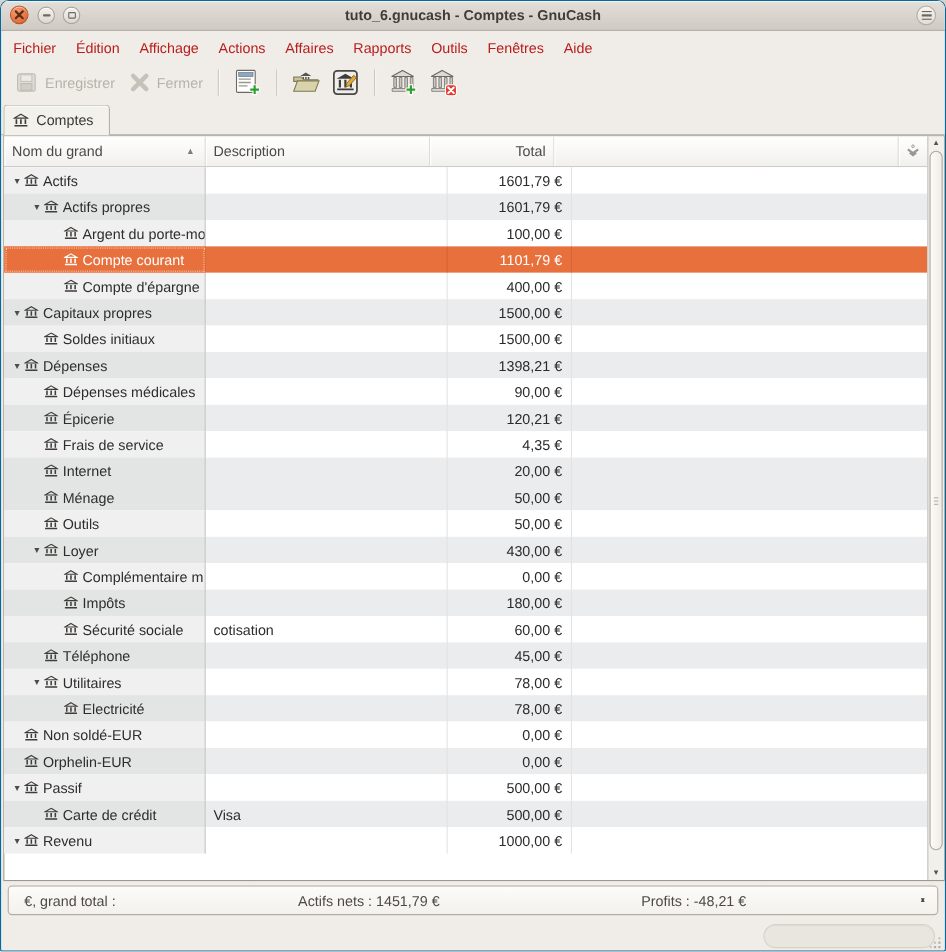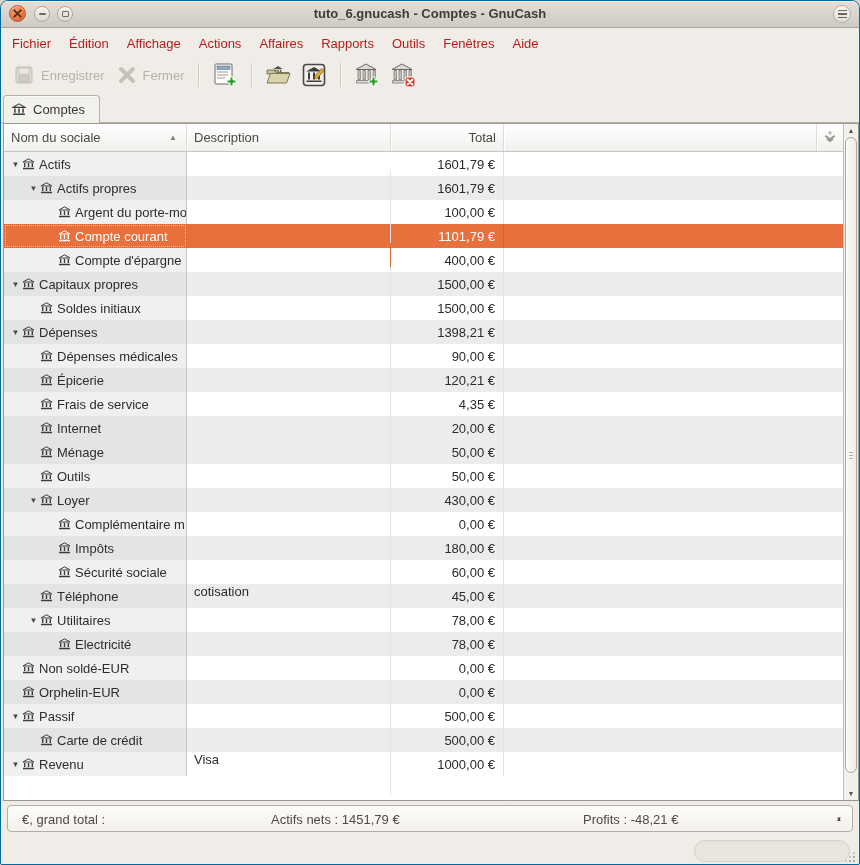--- a/index.html
+++ b/index.html
@@ -67,21 +67,21 @@
   .th-fill { flex:1; border-right:1px solid #dddbd7; }
   .th-chooser { width:26px; justify-content:center; border-right:none; }
   .sort-arrow { position:absolute; right:9px; top:9px; font-size:8px; color:#807c76; }
 
   .tbody { position:absolute; left:0; top:28px; width:839px; }
   .trow { display:flex; height:24px; background:#fff; }
   .trow.stripe { background:#ebeced; }
   .cell { position:relative; height:24px; display:flex; align-items:center; overflow:hidden; white-space:nowrap; }
   .c-name { width:183px; background:#f0f0f0; border-right:1px solid #c6c6c6; color:#2d2d2d; }
   .trow.stripe .c-name { background:#e3e4e4; }
-  .c-desc { width:204px; padding:0 7px; border-right:1px solid #e3e3e3; color:#2d2d2d;margin-top:19px; }
+  .c-desc { width:220px; padding:0 7px; border-right:1px solid #e3e3e3; color:#2d2d2d; }
   .c-total { width:113px; padding:0 8px; justify-content:flex-end; border-right:1px solid #e3e3e3; color:#2b2b2b; }
   .c-fill { flex:1; }
   .trow.selected, .trow.selected .c-name { background:#e8703c; color:#fff; }
   .trow.selected .cell { color:#fff; border-right-color:#db6532; }
   .trow.selected .c-name { outline:1px dotted #f6c7ae; outline-offset:-2px; }
   .expander { display:inline-block; width:13px; font-size:8px; color:#4c4c4c; text-align:center; flex:none; }
   .trow.selected .expander { color:#fff; }
   .acct-icon { display:inline-flex; width:13px; flex:none; margin-right:4px; color:#3f3d39; }
   .trow.selected .acct-icon { color:#fff; }
 
@@ -220,21 +220,21 @@
         <path d="M6.5 .8 12 4H1z" fill="none" stroke="currentColor"></path>
         <path d="M2 5h1.4v4H2zM5.8 5h1.4v4H5.8zM9.6 5h1.4v4H9.6zM1 9.8h11v1.4H1z" fill="currentColor"></path>
       </svg>
       <span>Comptes</span>
     </div>
   </div>
 
   <div class="treeframe">
     <div class="thead">
       <div class="th th-name">
-        <span>Nom du sociale</span>
+        <span>Nom du grand</span>
         <span class="sort-arrow">▲</span>
       </div>
       <div class="th th-desc">
         <span>Description</span>
       </div>
       <div class="th th-total">
         <span>Total</span>
       </div>
       <div class="th th-fill"></div>
       <div class="th th-chooser">

